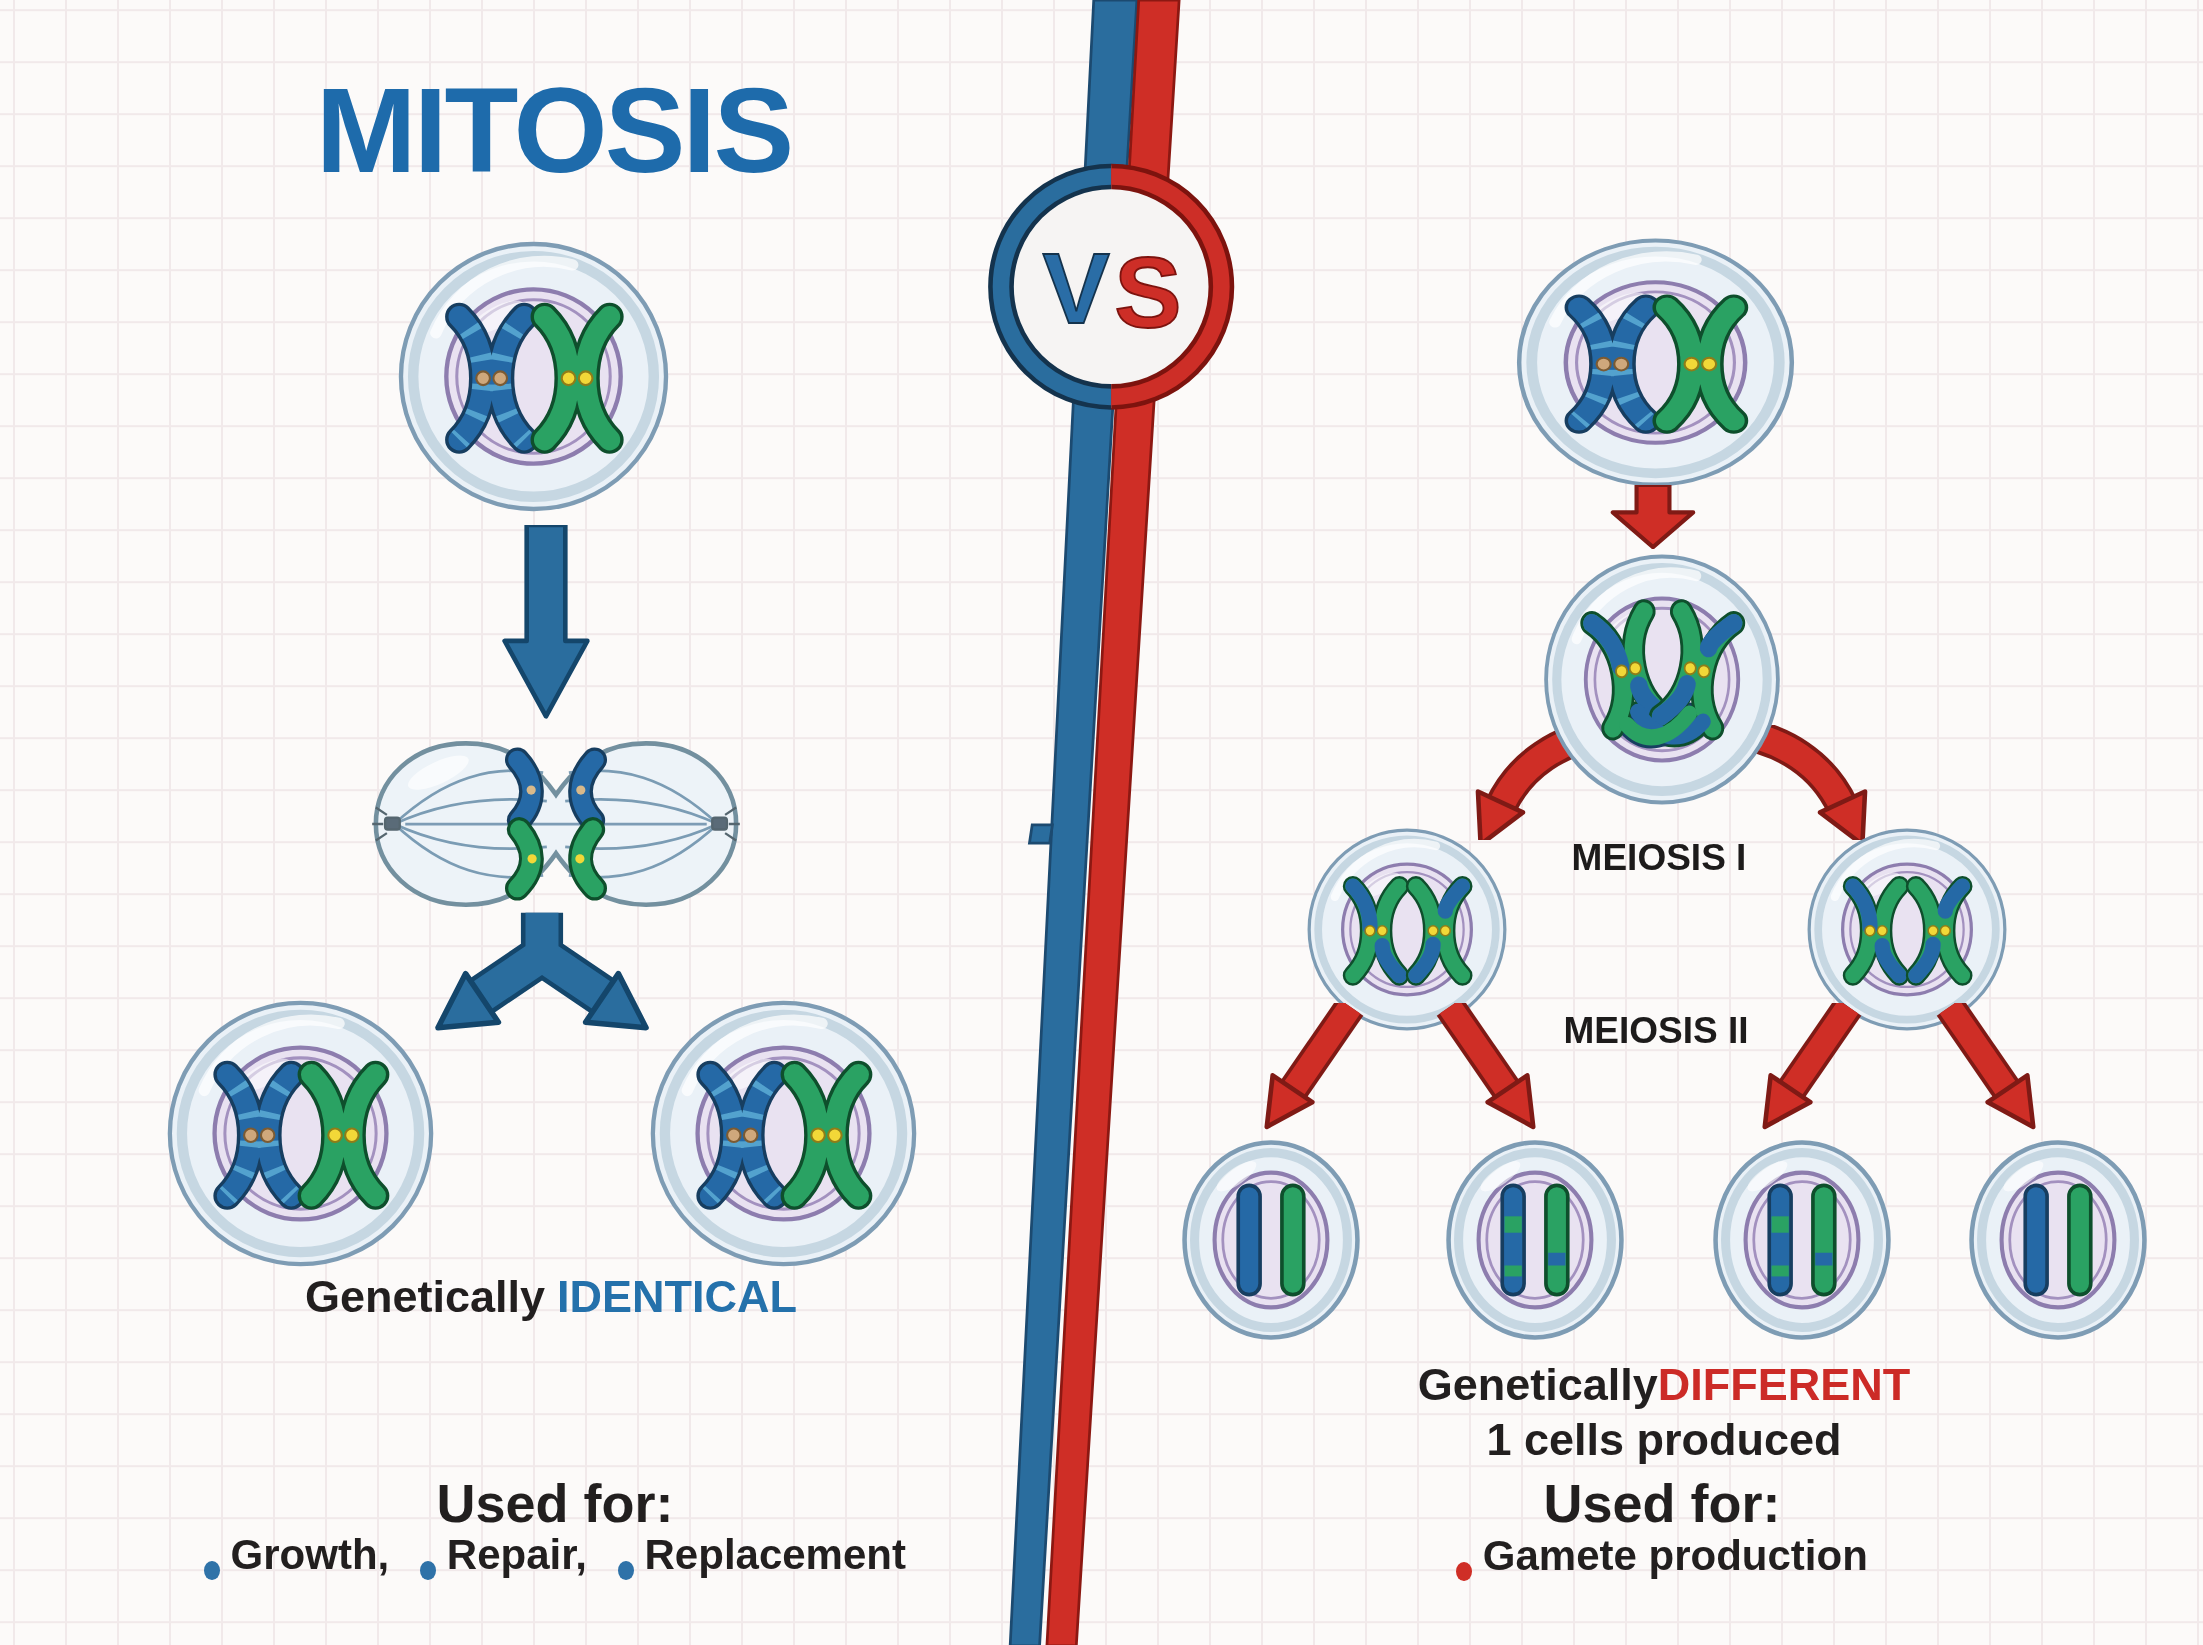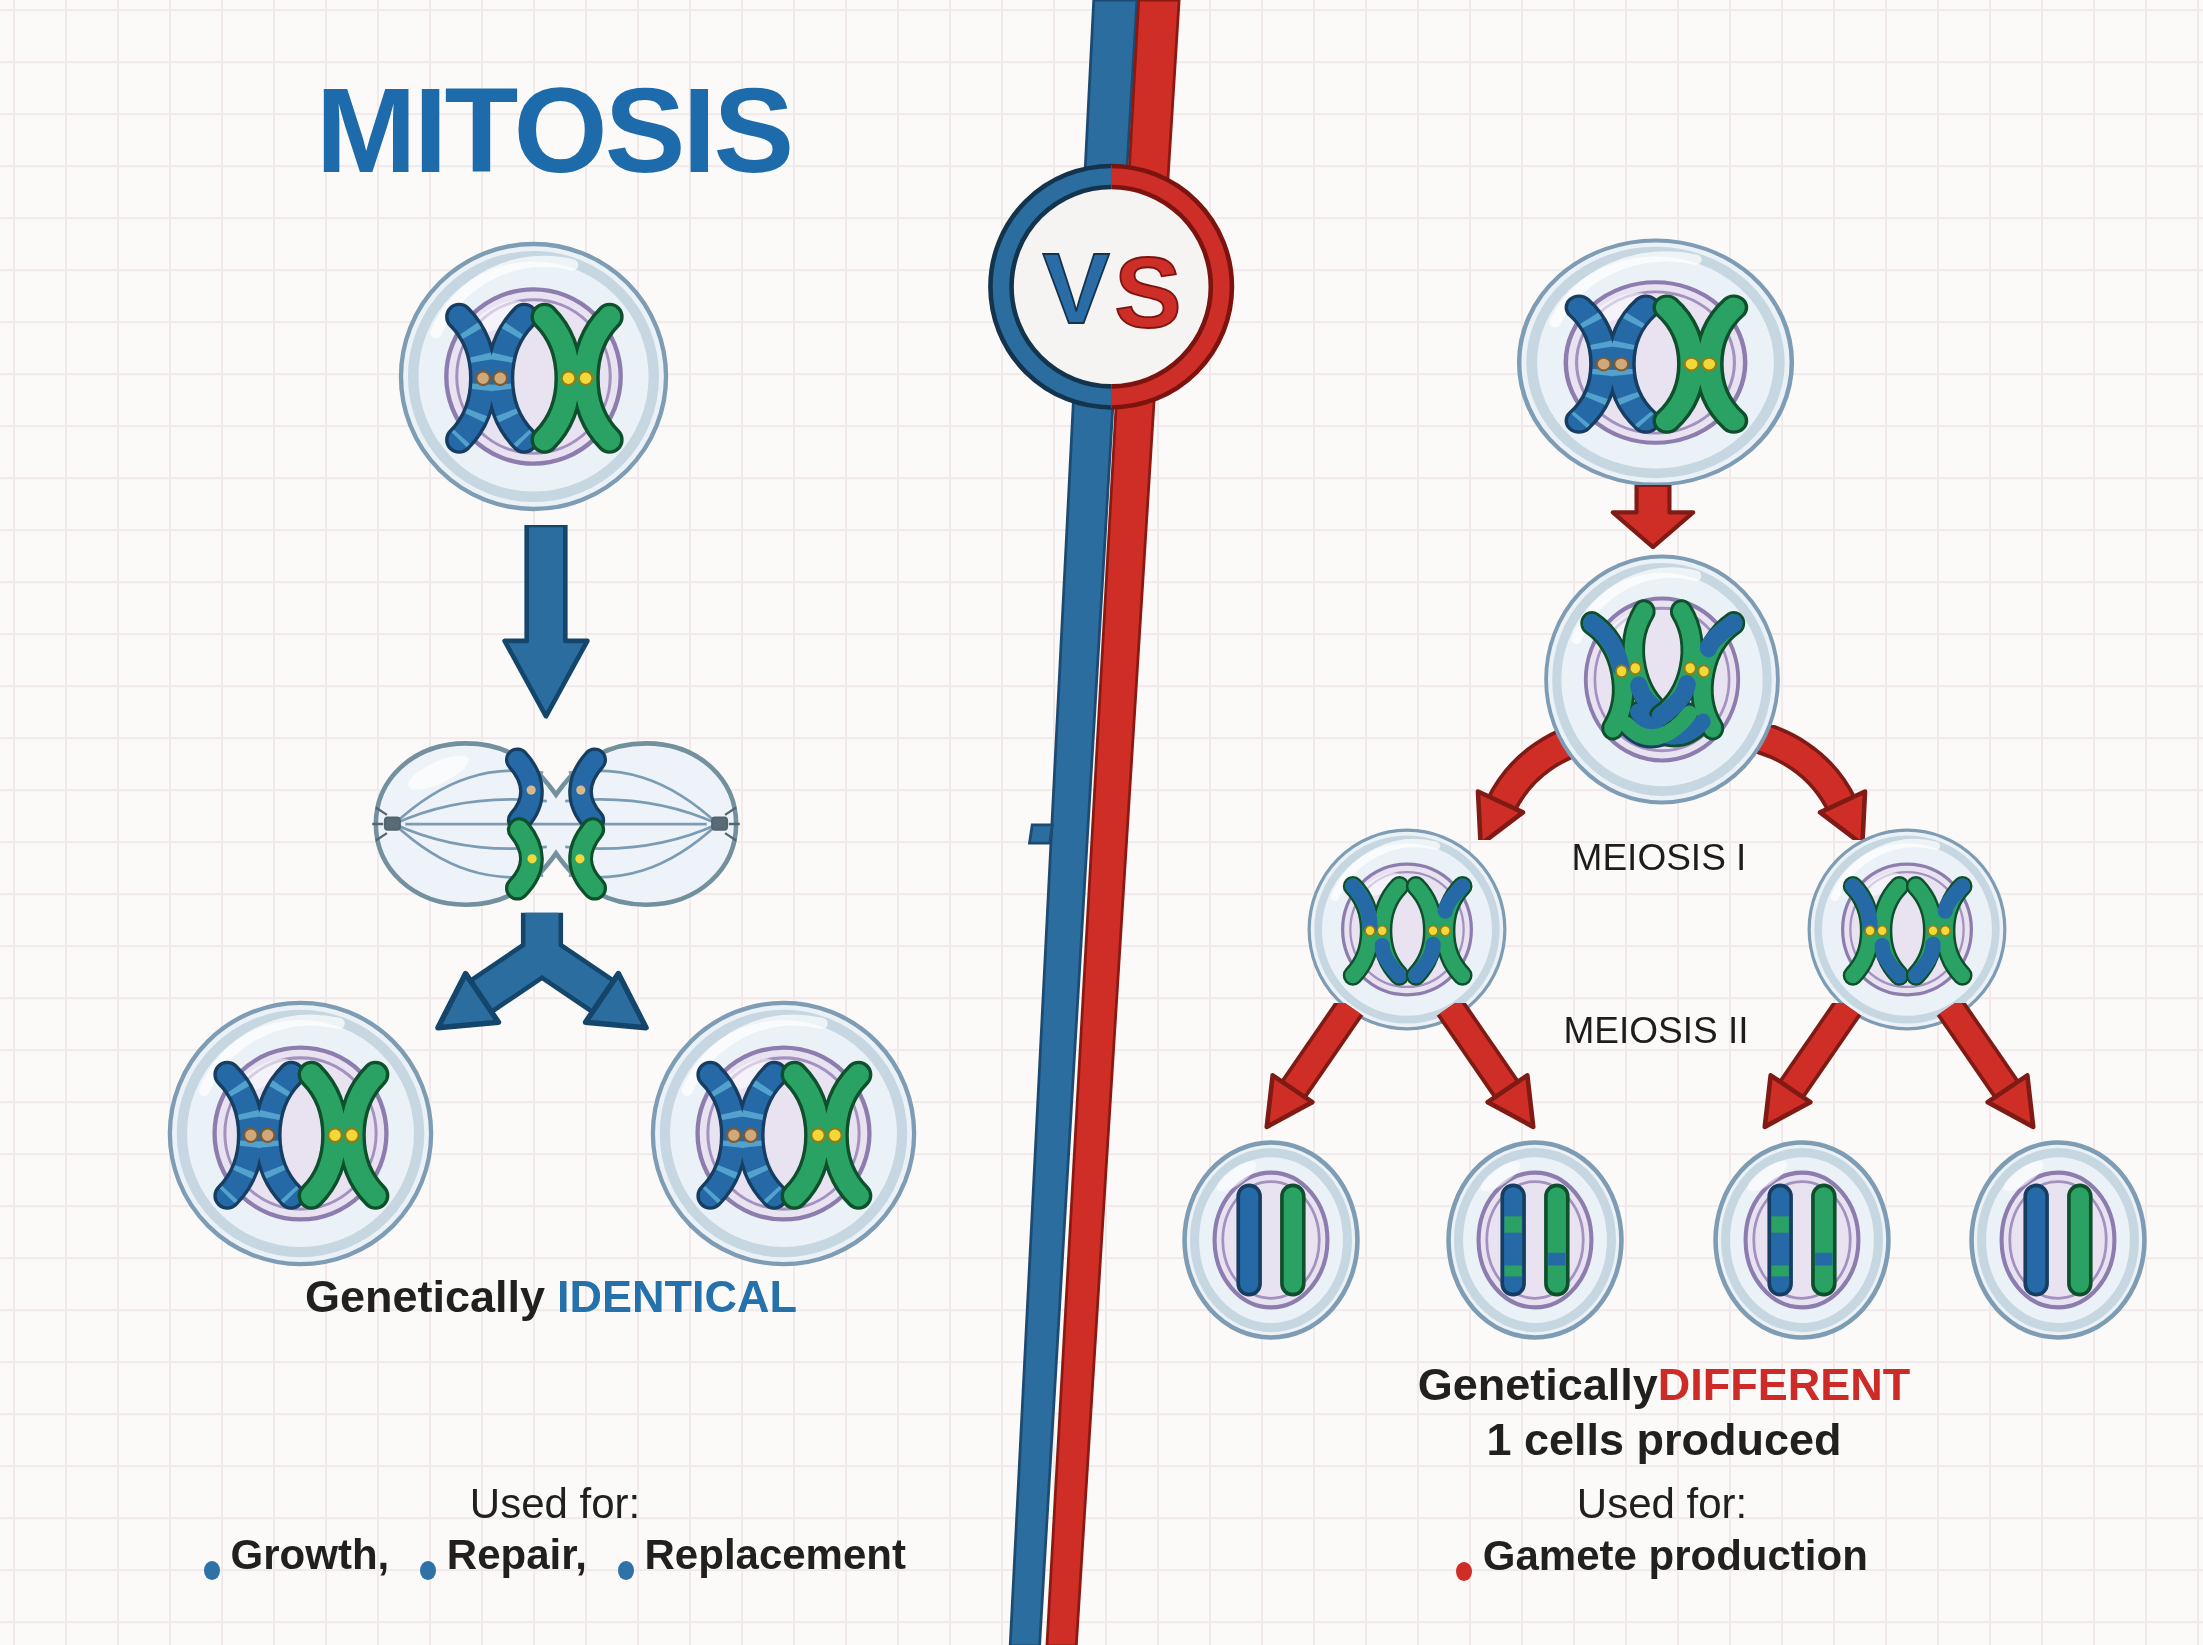--- a/index.html
+++ b/index.html
@@ -19,31 +19,31 @@
   }
   .abs{position:absolute;}
   .title{
     position:absolute;top:61px;height:138px;line-height:138px;
     font-size:121px;font-weight:800;letter-spacing:-2.8px;text-align:center;
   }
   .title-left{left:232px;width:643px;color:#1e6bab;}
   .title-right{left:1346px;width:643px;color:#cb2b27;}
   .stage-label{
     position:absolute;width:386px;text-align:center;
-    font-size:37px;font-weight:400;color:#1d1b1b;line-height:44px;letter-spacing:0px;
+    font-size:37px;font-weight:700;color:#1d1b1b;line-height:44px;letter-spacing:0px;
   }
   .cap-line{
     position:absolute;width:606px;text-align:center;
     font-weight:800;color:#221f1f;line-height:51px;font-size:45px;
   }
   .hl-blue{color:#2471ab;margin-left:12px;}
   .hl-red{color:#cc2b27;margin-left:0;}
   .used-line{
     position:absolute;width:826px;text-align:center;
-    font-weight:400;color:#221f1f;line-height:51px;font-size:42px;
+    font-weight:700;color:#221f1f;line-height:51px;font-size:54px;
   }
   .bullet-row{
     position:absolute;display:flex;justify-content:center;align-items:center;
     gap:31px;font-weight:800;color:#221f1f;font-size:42px;line-height:51px;
   }
   .bullet-item{display:flex;align-items:flex-end;gap:11px;}
   .dot{display:inline-block;width:15.6px;height:19px;border-radius:50%;}
   .dot-blue{background:#2f72a8;}
   .dot-red{background:#cf2e26;}
   svg text{font-family:"Liberation Sans","DejaVu Sans",sans-serif;}

